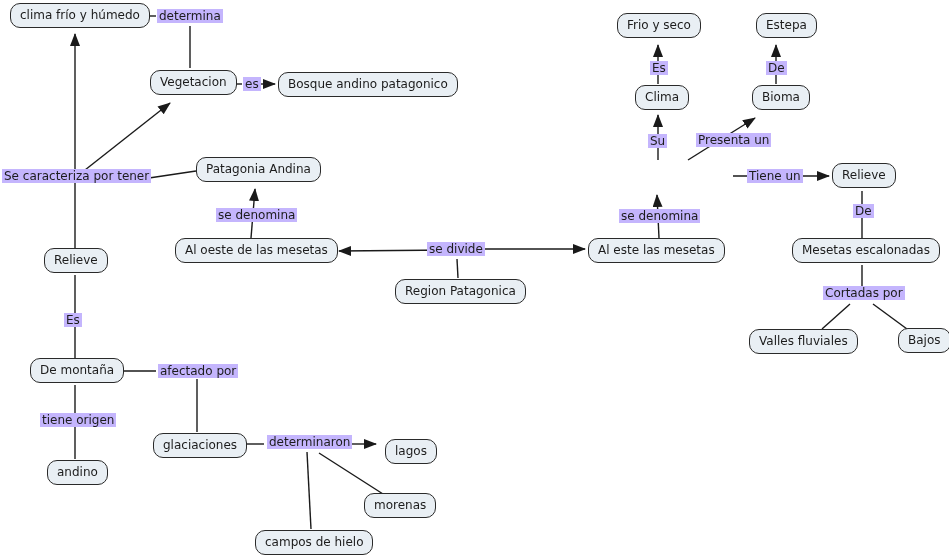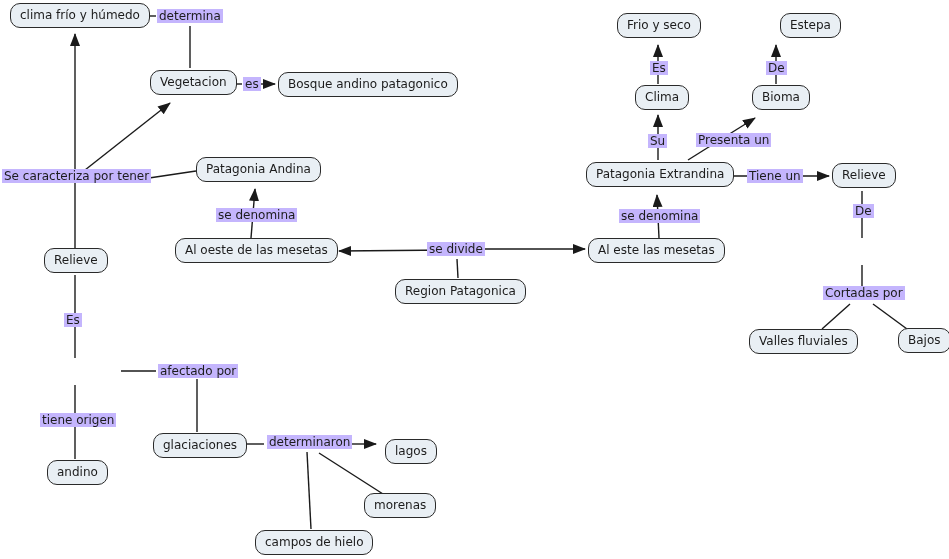--- a/index.html
+++ b/index.html
@@ -122,28 +122,29 @@
   <span class="link-label" style="left:40px;  top:413px;">tiene origen</span>
   <span class="link-label" style="left:267px; top:435px;">determinaron</span>
 
   <div class="node" style="left:10px;  top:3px;">clima frío y húmedo</div>
   <div class="node" style="left:150px; top:70px;">Vegetacion</div>
   <div class="node" style="left:278px; top:72px;">Bosque andino patagonico</div>
   <div class="node" style="left:196px; top:157px;">Patagonia Andina</div>
   <div class="node" style="left:175px; top:238px;">Al oeste de las mesetas</div>
   <div class="node" style="left:395px; top:279px;">Region Patagonica</div>
   <div class="node" style="left:588px; top:238px;">Al este las mesetas</div>
-  <div class="node" style="left:586px; top:162px;">Patagonia Extrandina</div>
   <div class="node" style="left:635px; top:85px;">Clima</div>
   <div class="node" style="left:617px; top:13px;">Frio y seco</div>
   <div class="node" style="left:752px; top:85px;">Bioma</div>
-  <div class="node" style="left:780px; top:13px;">Estepa</div>
+  <div class="node" style="left:756px; top:13px;">Estepa</div>
   <div class="node" style="left:832px; top:163px;">Relieve</div>
+  <div class="node" style="left:792px; top:238px;">Mesetas escalonadas</div>
   <div class="node" style="left:749px; top:329px;">Valles fluviales</div>
   <div class="node" style="left:898px; top:328px;">Bajos</div>
   <div class="node" style="left:44px;  top:248px;">Relieve</div>
+  <div class="node" style="left:30px;  top:358px;">De montaña</div>
   <div class="node" style="left:47px;  top:460px;">andino</div>
   <div class="node" style="left:153px; top:433px;">glaciaciones</div>
   <div class="node" style="left:385px; top:431px;margin-top:8px;">lagos</div>
   <div class="node" style="left:364px; top:493px;">morenas</div>
   <div class="node" style="left:255px; top:530px;">campos de hielo</div>
 
 </div>
 
 </body></html>

